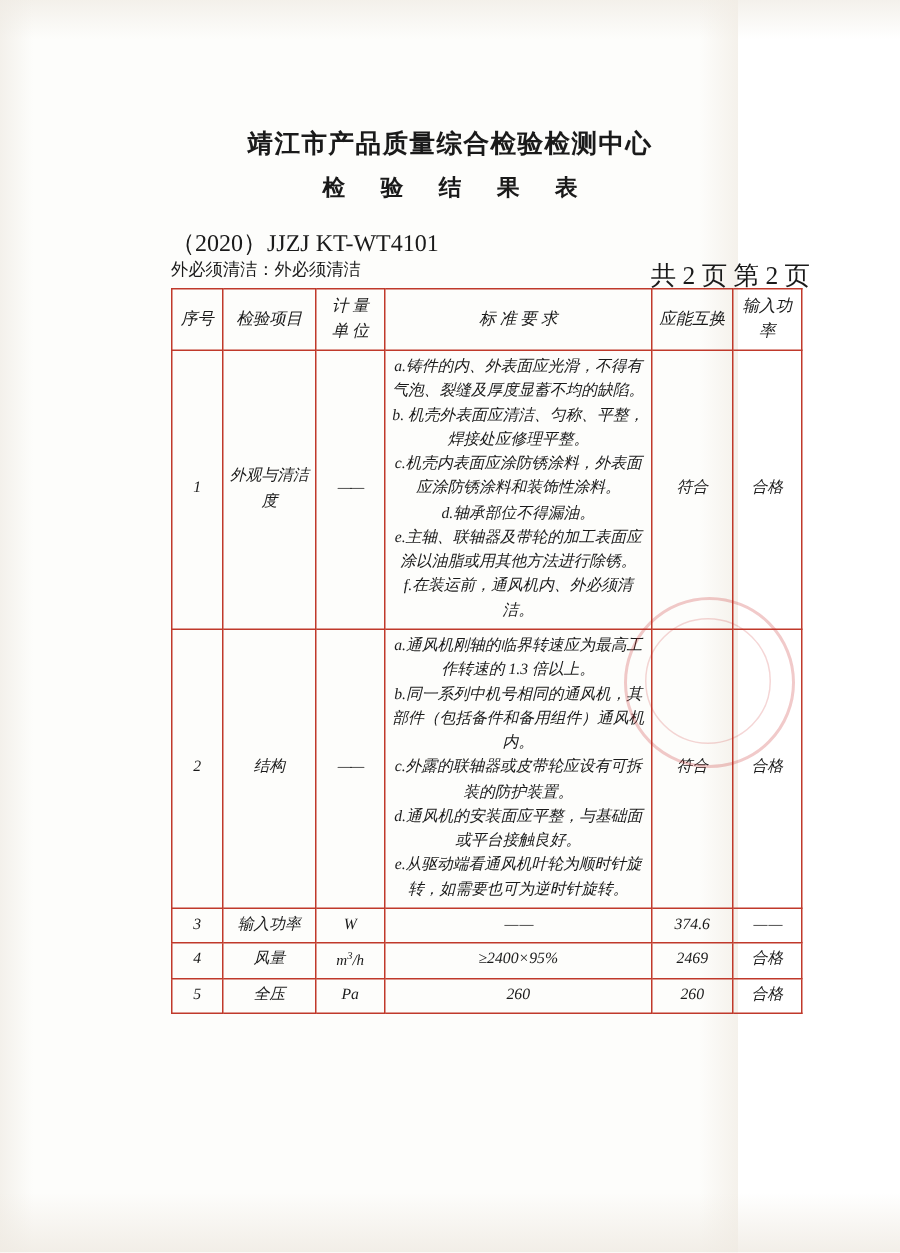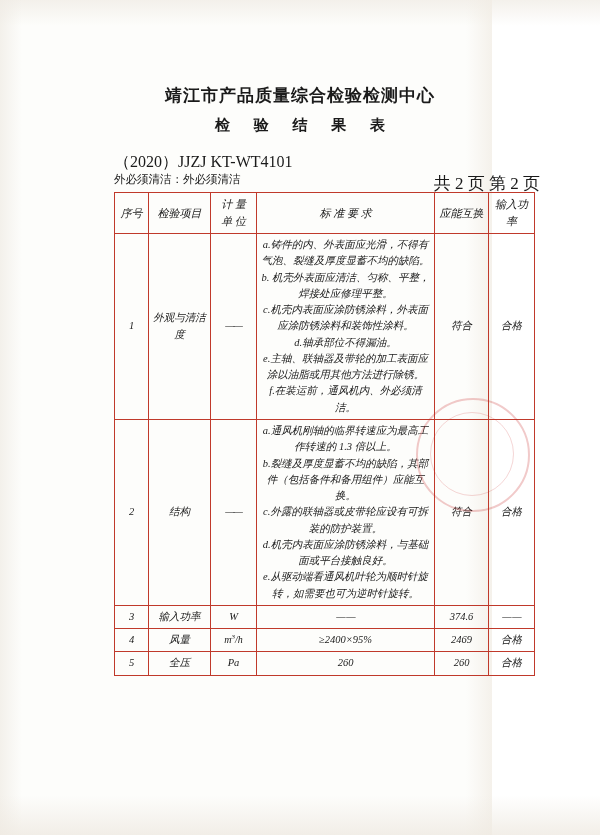--- a/index.html
+++ b/index.html
@@ -219,23 +219,23 @@
         </td>
         <td>符合</td>
         <td>合格</td>
       </tr>
       <tr>
         <td>2</td>
         <td class="vert-item">结构</td>
         <td class="dash">——</td>
         <td class="std-cell">
           <div>a.通风机刚轴的临界转速应为最高工作转速的 1.3 倍以上。</div>
-          <div>b.裂缝及厚度显蓄不均的缺陷，其部件（包括备件和备用组件）应能互换。</div>
+          <div>b.同一系列中机号相同的通风机，其部件（包括备件和备用组件）通风机内。</div>
           <div>c.外露的联轴器或皮带轮应设有可拆装的防护装置。</div>
-          <div>d.机壳内表面应涂防锈涂料，与基础面或平台接触良好。</div>
+          <div>d.通风机的安装面应平整，与基础面或平台接触良好。</div>
           <div>e.从驱动端看通风机叶轮为顺时针旋转，如需要也可为逆时针旋转。</div>
         </td>
         <td>符合</td>
         <td>合格</td>
       </tr>
       <tr>
         <td>3</td>
         <td>输入功率</td>
         <td>W</td>
         <td class="dash">— —</td>

